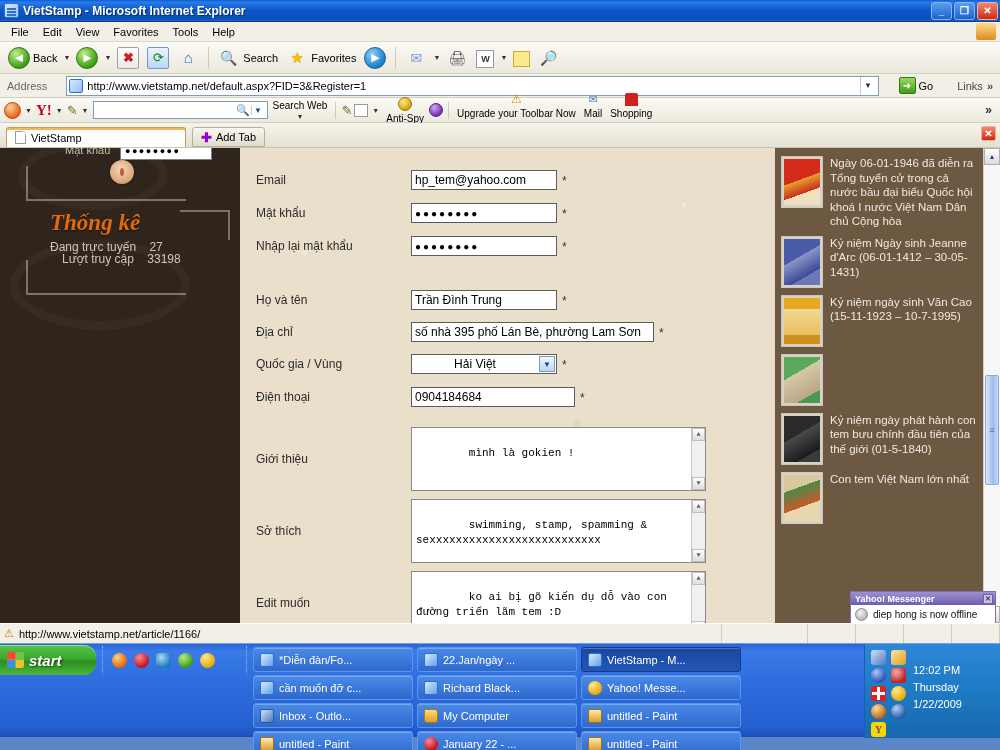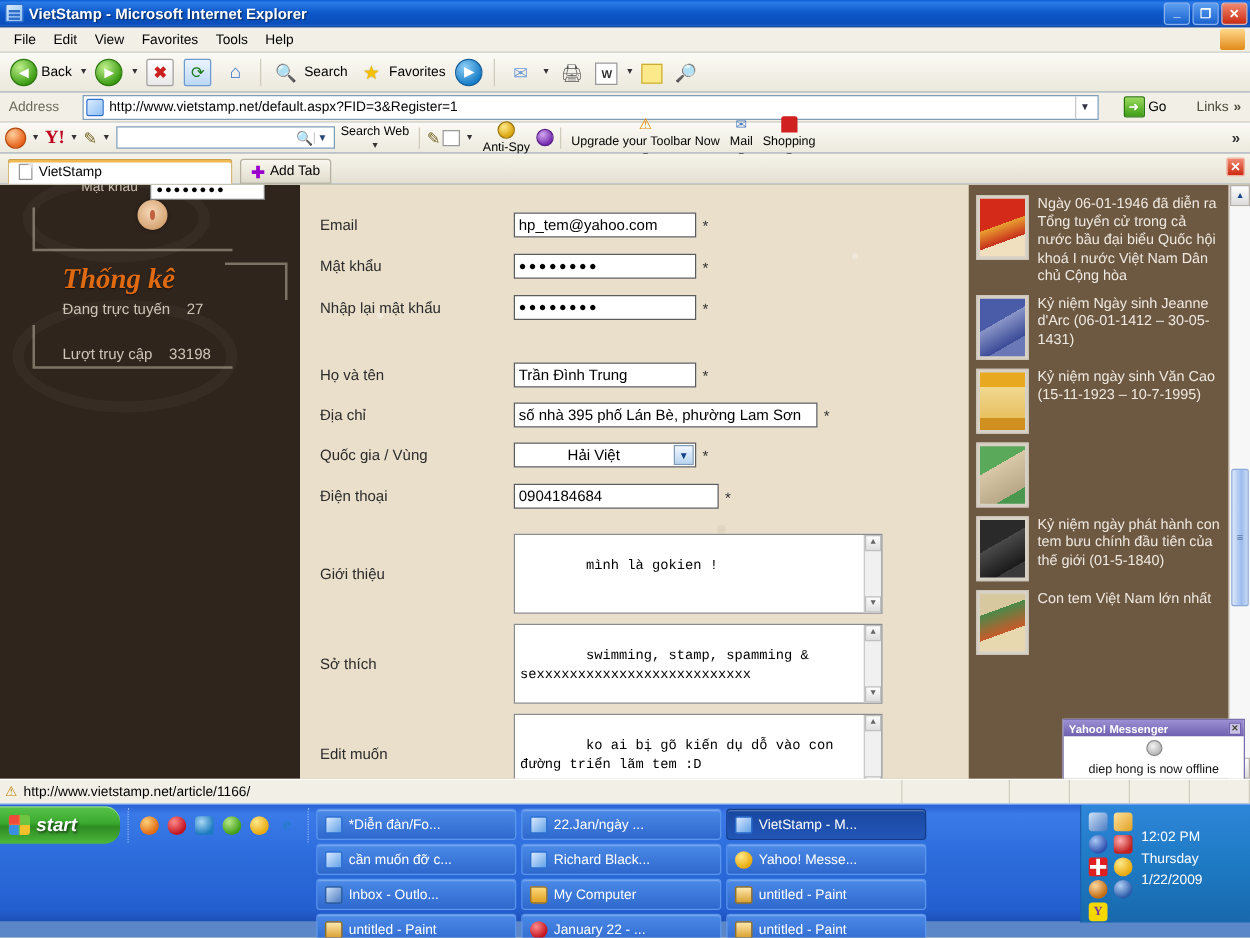--- a/index.html
+++ b/index.html
@@ -229,21 +229,21 @@
     position:absolute; left:50px; top:62px;
     font-family:"Liberation Serif", serif; font-style:italic;
     font-size:23px; color:#e06a10; font-weight:bold;
     text-shadow: 0 1px 1px rgba(0,0,0,.6);
   }
   .stat-row {
     position:absolute; left:50px; font-size:12px; color:#cfc5b6; white-space:nowrap;
   }
   .stat-row .v { margin-left:10px; }
   .sr1 { top:92px; }
-  .sr2 { top:128px; }
+  .sr2 { top:104px;margin-left:12px; }
   .partial-field {
     position:absolute; left:65px; top:-4px; display:flex; align-items:center; gap:6px;
     font-size:11px; color:#c8bfae;
   }
   .pf-box {
     position:absolute; left:120px; top:-7px; width:92px; height:19px;
     background:#fff; border:1px solid #7f7f7f;
     display:flex;align-items:center;padding:0 4px;
     letter-spacing:1.5px; font-size:9px; color:#000;
   }
@@ -343,21 +343,21 @@
   .ymtitle {
     height:13px; background: linear-gradient(to bottom,#9d8fd4,#6f5fae);
     display:flex;align-items:center;justify-content:space-between;
     padding:0 2px 0 4px;
     color:#fff; font-weight:bold; font-size:9px;
   }
   .ymx {
     width:10px;height:10px;background:#c9c2e4;border:1px solid #6f5fae;
     color:#443; font-size:7px; display:flex;align-items:center;justify-content:center;
   }
-  .ymbody { display:flex;align-items:center;gap:5px;padding:3px 4px; font-size:10px; color:#111;flex-direction:column; }
+  .ymbody { display:flex;align-items:center;gap:5px;padding:3px 4px; font-size:10px; color:#111; }
   .ymface {
     width:13px;height:13px;border-radius:50%;flex:none;
     background: radial-gradient(circle at 40% 35%,#f2f2f2,#b8b8b8 70%);
     border:1px solid #8a8a8a;
   }
 
   
   .statusbar {
     height:20px; background:#f2f0e6; border-top:1px solid #fff;
     display:flex; align-items:center; font-size:11px; color:#000;

